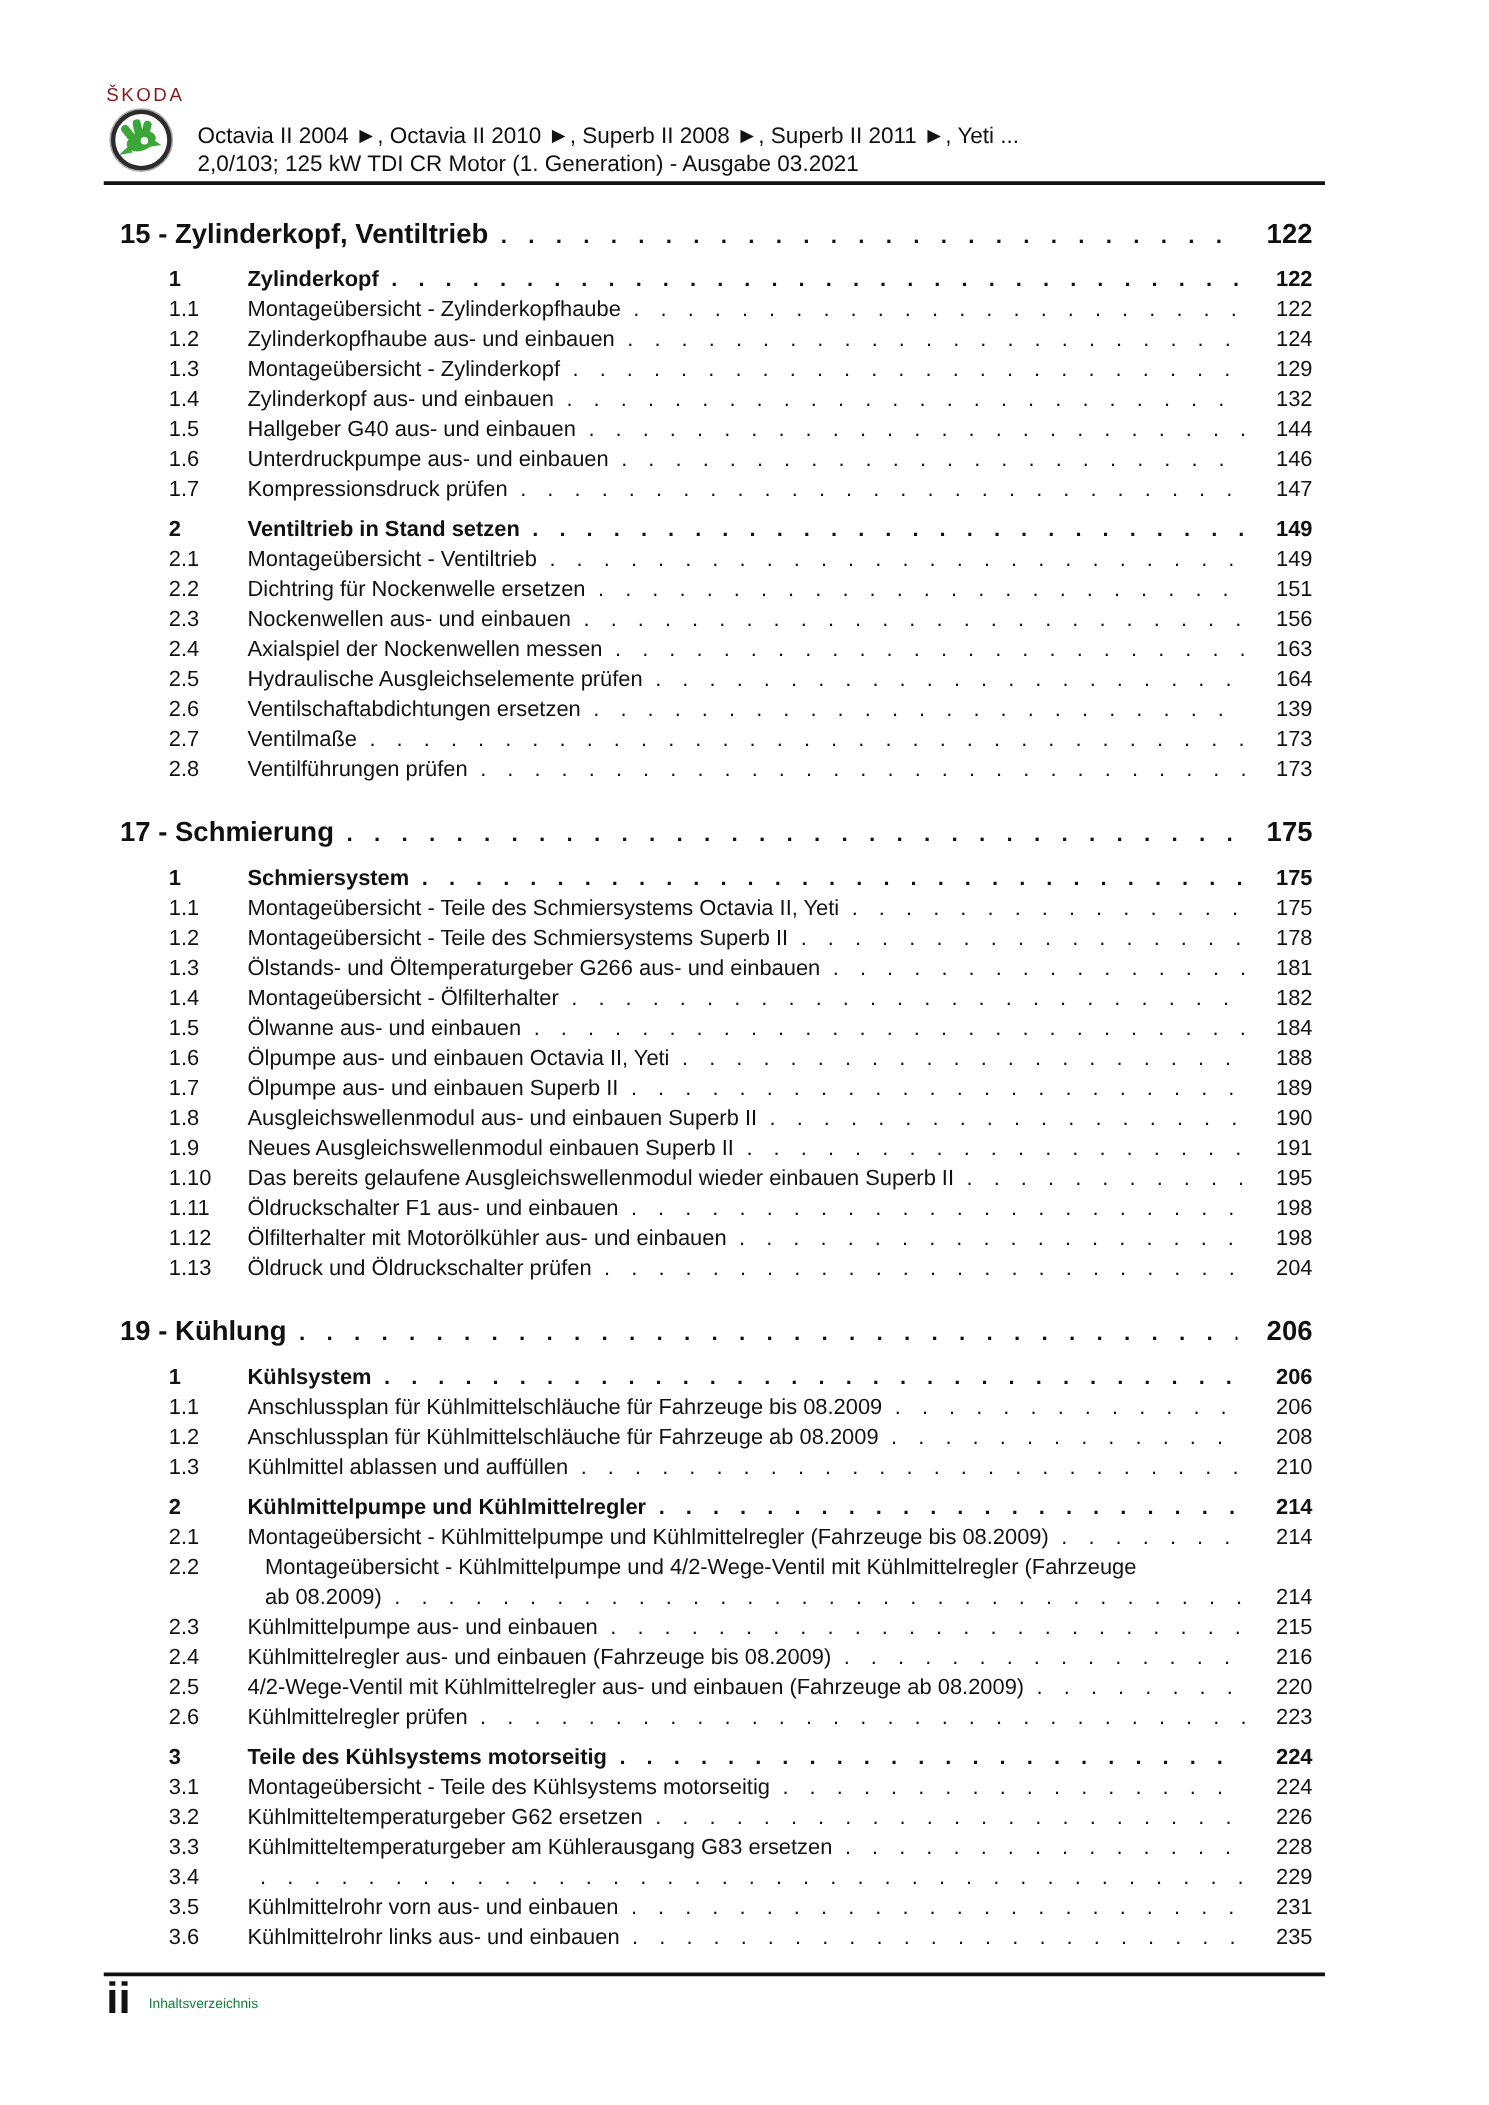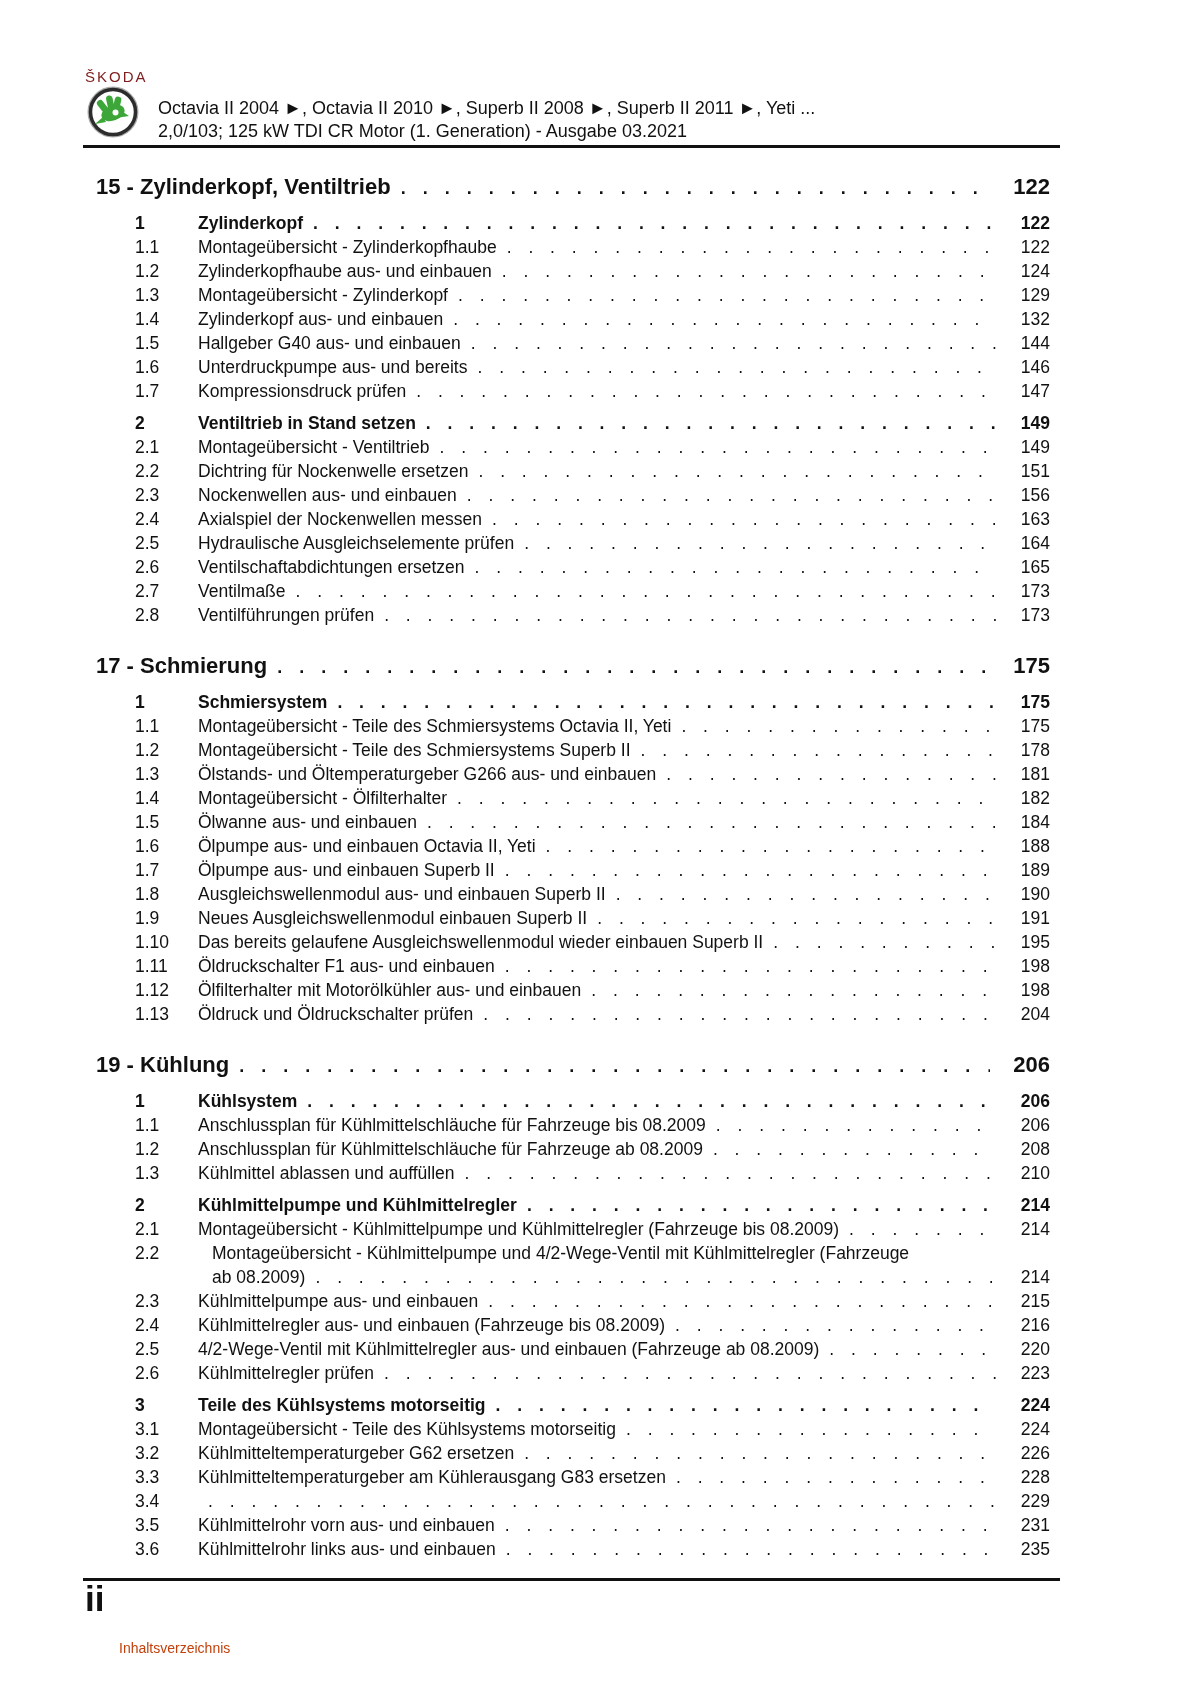--- a/index.html
+++ b/index.html
@@ -49,21 +49,21 @@
   
   .rule-bottom{
     position:absolute;left:83px;top:1578px;width:977px;height:3px;background:#111;
   }
   .footer-page{
     position:absolute;left:85px;top:1585px;
     font-size:35px;font-weight:bold;line-height:28px;color:#111;
   }
   .footer-label{
     position:absolute;left:119px;top:1597px;
-    font-size:14px;color:#c2410c;margin-top:43px;
+    font-size:11px;color:#15803d;
   }
 </style>
 </head>
 <body>
 
 <div>
 
   <div>
     <div class="wordmark">ŠKODA</div>
     <div class="logo-badge">
@@ -125,21 +125,21 @@
         <span class="page">132</span>
       </div>
       <div class="entry-row">
         <span class="enum">1.5</span>
         <span class="etitle">Hallgeber G40 aus- und einbauen</span>
         <span class="dots">. . . . . . . . . . . . . . . . . . . . . . . . . . . . . . . . . . . . . . . . . . . . . . . . . . . . . . . . . . . . . . . . . . . . . . . . . . . . . . . . . . . . . . . . . . . . . . . . . . . . . . . . . . . . . . . . . . . . . . . . . . . . . . . . . . . . . . . . . . . . </span>
         <span class="page">144</span>
       </div>
       <div class="entry-row">
         <span class="enum">1.6</span>
-        <span class="etitle">Unterdruckpumpe aus- und bereits</span>
+        <span class="etitle">Unterdruckpumpe aus- und einbauen</span>
         <span class="dots">. . . . . . . . . . . . . . . . . . . . . . . . . . . . . . . . . . . . . . . . . . . . . . . . . . . . . . . . . . . . . . . . . . . . . . . . . . . . . . . . . . . . . . . . . . . . . . . . . . . . . . . . . . . . . . . . . . . . . . . . . . . . . . . . . . . . . . . . . . . . </span>
         <span class="page">146</span>
       </div>
       <div class="entry-row">
         <span class="enum">1.7</span>
         <span class="etitle">Kompressionsdruck prüfen</span>
         <span class="dots">. . . . . . . . . . . . . . . . . . . . . . . . . . . . . . . . . . . . . . . . . . . . . . . . . . . . . . . . . . . . . . . . . . . . . . . . . . . . . . . . . . . . . . . . . . . . . . . . . . . . . . . . . . . . . . . . . . . . . . . . . . . . . . . . . . . . . . . . . . . . </span>
         <span class="page">147</span>
       </div>
       <div class="entry-row bold">
@@ -175,21 +175,21 @@
       <div class="entry-row">
         <span class="enum">2.5</span>
         <span class="etitle">Hydraulische Ausgleichselemente prüfen</span>
         <span class="dots">. . . . . . . . . . . . . . . . . . . . . . . . . . . . . . . . . . . . . . . . . . . . . . . . . . . . . . . . . . . . . . . . . . . . . . . . . . . . . . . . . . . . . . . . . . . . . . . . . . . . . . . . . . . . . . . . . . . . . . . . . . . . . . . . . . . . . . . . . . . . </span>
         <span class="page">164</span>
       </div>
       <div class="entry-row">
         <span class="enum">2.6</span>
         <span class="etitle">Ventilschaftabdichtungen ersetzen</span>
         <span class="dots">. . . . . . . . . . . . . . . . . . . . . . . . . . . . . . . . . . . . . . . . . . . . . . . . . . . . . . . . . . . . . . . . . . . . . . . . . . . . . . . . . . . . . . . . . . . . . . . . . . . . . . . . . . . . . . . . . . . . . . . . . . . . . . . . . . . . . . . . . . . . </span>
-        <span class="page">165</span>
+        <span class="page">139</span>
       </div>
       <div class="entry-row">
         <span class="enum">2.7</span>
         <span class="etitle">Ventilmaße</span>
         <span class="dots">. . . . . . . . . . . . . . . . . . . . . . . . . . . . . . . . . . . . . . . . . . . . . . . . . . . . . . . . . . . . . . . . . . . . . . . . . . . . . . . . . . . . . . . . . . . . . . . . . . . . . . . . . . . . . . . . . . . . . . . . . . . . . . . . . . . . . . . . . . . . </span>
         <span class="page">173</span>
       </div>
       <div class="entry-row">
         <span class="enum">2.8</span>
         <span class="etitle">Ventilführungen prüfen</span>

